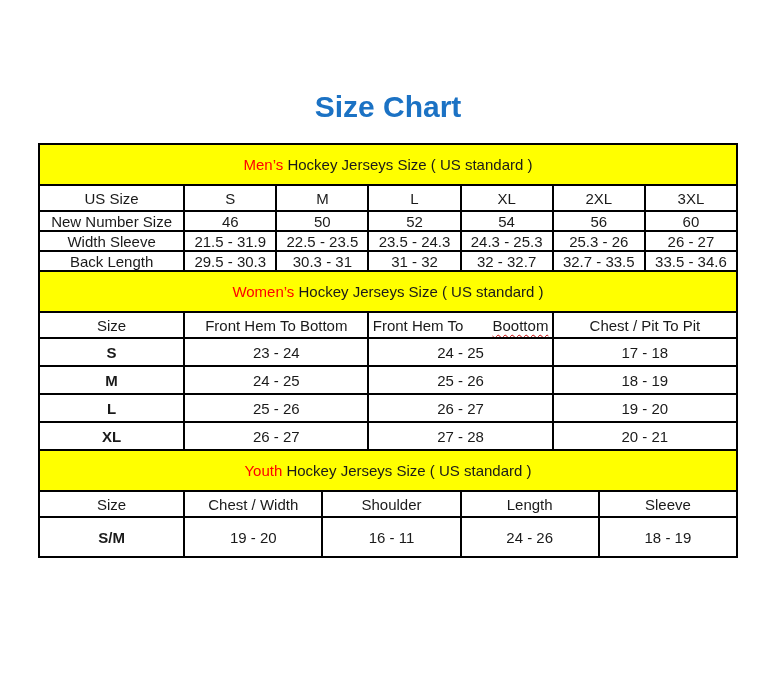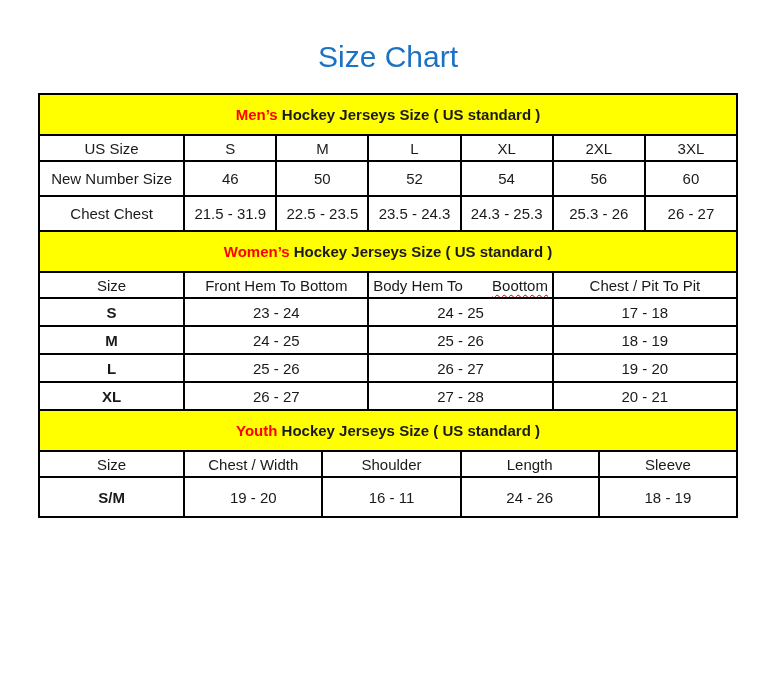--- a/index.html
+++ b/index.html
@@ -11,24 +11,24 @@
     --squiggle:#C00000;
   }
   *{box-sizing:border-box; margin:0; padding:0;}
   html,body{background:var(--page_bg);}
   body{
     width:776px; height:692px; overflow:hidden;
     font-family:"Liberation Sans", sans-serif;
     color:#1a1a1a;
   }
   .page-title{
-    margin-top:40px;
+    margin-top:90px;
     text-align:center;
     font-size:30px;
-    font-weight:normal;
+    font-weight:bold;
     color:var(--title_blue);
     letter-spacing:0px;
   }
   .chart-wrap{
     width:700px;
     margin:19px 0 0 38px;
   }
   table.tbl{
     width:100%;
     border-collapse:collapse;
@@ -40,27 +40,27 @@
     text-align:center;
     vertical-align:middle;
     font-size:15px;
     padding:0 2px;
     height:26px;
     white-space:nowrap;
     overflow:hidden;
   }
   .band-cell{
     background:var(--band_bg);
-    font-weight:bold;
+    font-weight:normal;
     font-size:17px;
     height:41px !important;
   }
   .band-hl{ color:var(--band_red); }
   .hdr td{ font-weight:normal; }
-  .tbl-mens .body-row td{ height:35px; }
+  .tbl-mens .body-row td{ height:20px; }
   .tbl-womens .body-row td{ height:28px; }
   .tbl-youth .body-row td{ height:40px; }
   .tbl-womens .body-row td:first-child,
   .tbl-youth  .body-row td:first-child{ font-weight:bold; }
   .misspelled{
     text-decoration:underline;
     text-decoration-style:wavy;
     text-decoration-color:var(--squiggle);
     text-decoration-thickness:1px;
     text-underline-offset:3px;
@@ -107,48 +107,57 @@
         <tr class="body-row">
           <td>New Number Size</td>
           <td>46</td>
           <td>50</td>
           <td>52</td>
           <td>54</td>
           <td>56</td>
           <td>60</td>
         </tr>
         <tr class="body-row">
-          <td>Chest Chest</td>
+          <td>Width Sleeve</td>
           <td>21.5 - 31.9</td>
           <td>22.5 - 23.5</td>
           <td>23.5 - 24.3</td>
           <td>24.3 - 25.3</td>
           <td>25.3 - 26</td>
           <td>26 - 27</td>
+        </tr>
+        <tr class="body-row">
+          <td>Back Length</td>
+          <td>29.5 - 30.3</td>
+          <td>30.3 - 31</td>
+          <td>31 - 32</td>
+          <td>32 - 32.7</td>
+          <td>32.7 - 33.5</td>
+          <td>33.5 - 34.6</td>
         </tr>
       </tbody>
   </table>
 
   <table class="tbl tbl-womens">
     <colgroup>
       <col class="col-label">
       <col class="col-data">
         <col class="col-data">
         <col class="col-data">
     </colgroup>
     <thead>
       <tr>
         <td class="band-cell" colspan="4"><span class="band-hl">Women’s</span><span> Hockey Jerseys Size ( US standard )</span></td>
       </tr>
     </thead>
     <tbody>
         <tr class="hdr">
           <td>Size</td>
           <td>Front Hem To Bottom</td>
-          <td><span>Body Hem To </span><span class="misspelled">Boottom</span></td>
+          <td><span>Front Hem To </span><span class="misspelled">Boottom</span></td>
           <td>Chest / Pit To Pit</td>
         </tr>
         <tr class="body-row">
           <td>S</td>
           <td>23 - 24</td>
           <td>24 - 25</td>
           <td>17 - 18</td>
         </tr>
         <tr class="body-row">
           <td>M</td>

